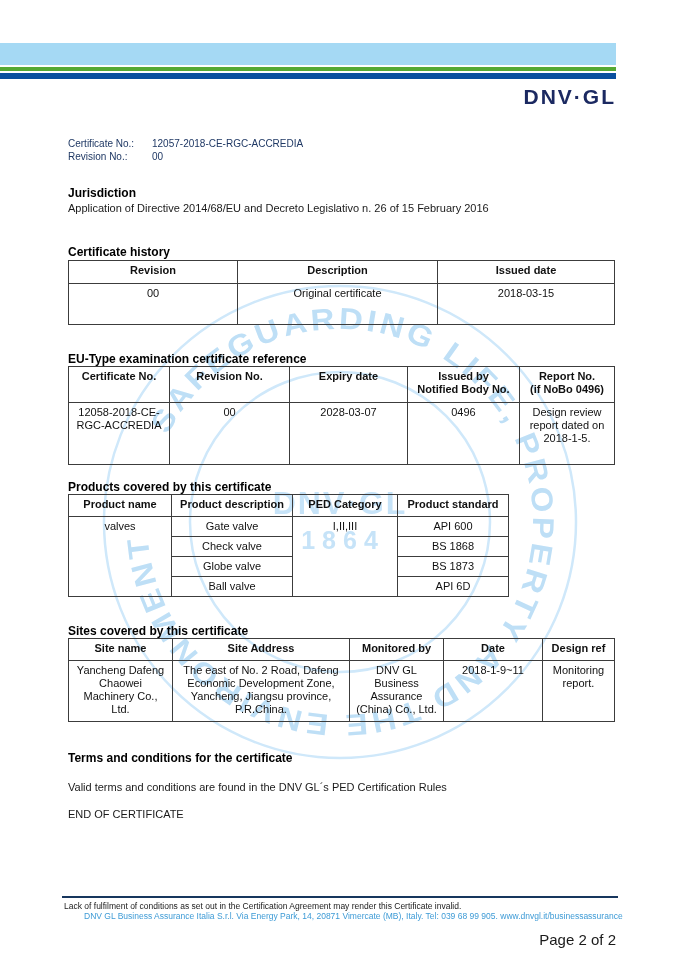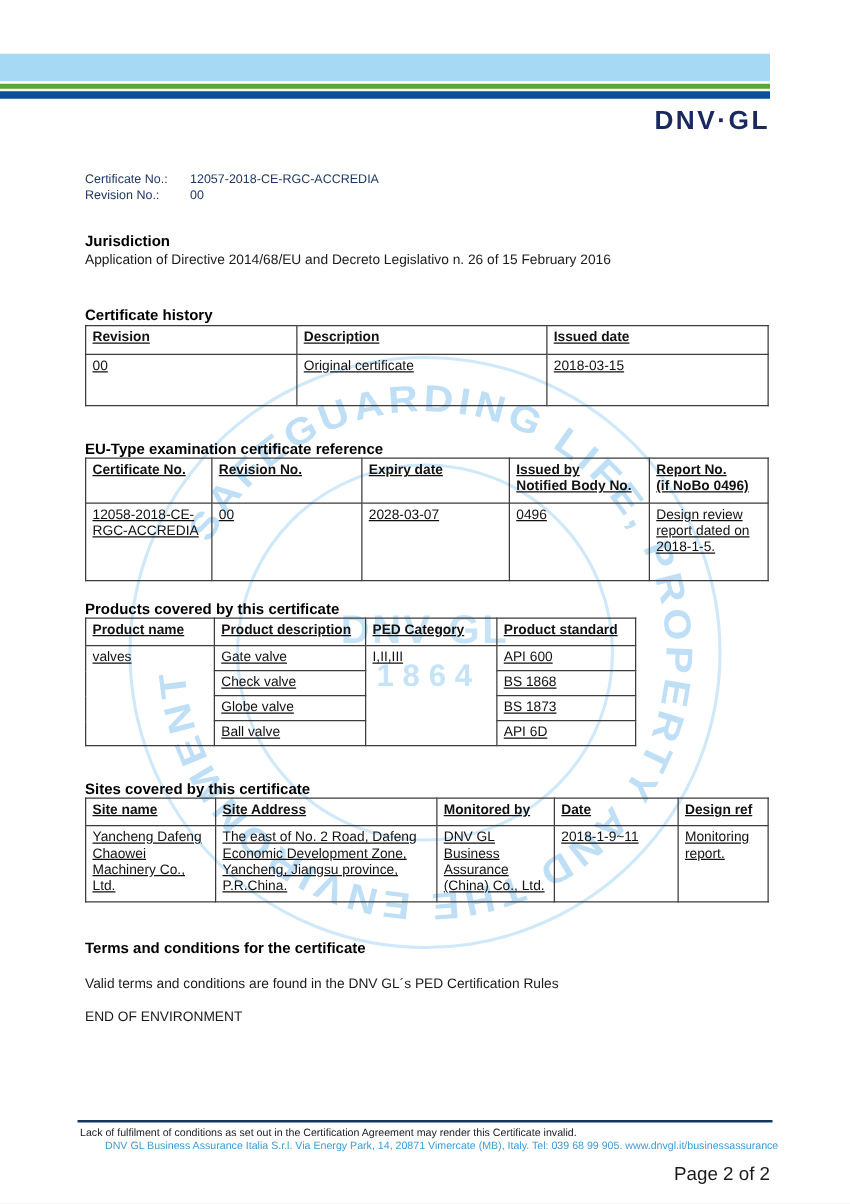--- a/index.html
+++ b/index.html
@@ -46,24 +46,23 @@
   .prod-table { left:68px; top:494px; }
   .sites-head { left:68px; top:624px; }
   .sites-table { left:68px; top:638px; }
   .terms-head { left:68px; top:751px; }
   .terms-body { left:68px; top:781px; }
   .end-line { left:68px; top:808px; }
   table { border-collapse:collapse; table-layout:fixed; }
   th, td {
     border:1px solid #3c3c3c;
     font-size:11px; line-height:13px;
-    text-align:left; vertical-align:top;
+    text-align:center; vertical-align:top;
     padding:3px 5px;
     overflow-wrap:break-word;
-    text-decoration:underline;
   }
   th { font-weight:bold; white-space:pre-line; vertical-align:top; }
   
   .footer-rule { left:62px; top:896px; width:556px; height:2px; background:#17365d; }
   .footer-line1 { left:64px; top:901px; font-size:8.5px; color:#1a1a1a; }
   .footer-line2 { left:64px; top:911px; font-size:8.5px; color:#3e9bd6;padding-left:20px; }
   .page-label { top:931px; right:64px; position:absolute; z-index:1; font-size:15px; color:#1a1a1a; }
 </style>
 </head>
 <body>
@@ -216,20 +215,20 @@
         <td>DNV GL Business Assurance (China) Co., Ltd.</td>
         <td>2018-1-9~11</td>
         <td>Monitoring report.</td>
       </tr>
     </tbody>
       </table>
   </div>
 
   <div class="layer heading terms-head">Terms and conditions for the certificate</div>
   <div class="layer bodytext terms-body">Valid terms and conditions are found in the DNV GL´s PED Certification Rules</div>
-  <div class="layer bodytext end-line">END OF ENVIRONMENT</div>
+  <div class="layer bodytext end-line">END OF CERTIFICATE</div>
 
   <div class="layer footer-rule"></div>
   <div class="layer footer-line1">Lack of fulfilment of conditions as set out in the Certification Agreement may render this Certificate invalid.</div>
   <div class="layer footer-line2">DNV GL Business Assurance Italia S.r.l. Via Energy Park, 14, 20871 Vimercate (MB), Italy. Tel: 039 68 99 905. www.dnvgl.it/businessassurance</div>
   <div class="page-label">Page 2 of 2</div>
 
 </div>
 
 </body></html>

